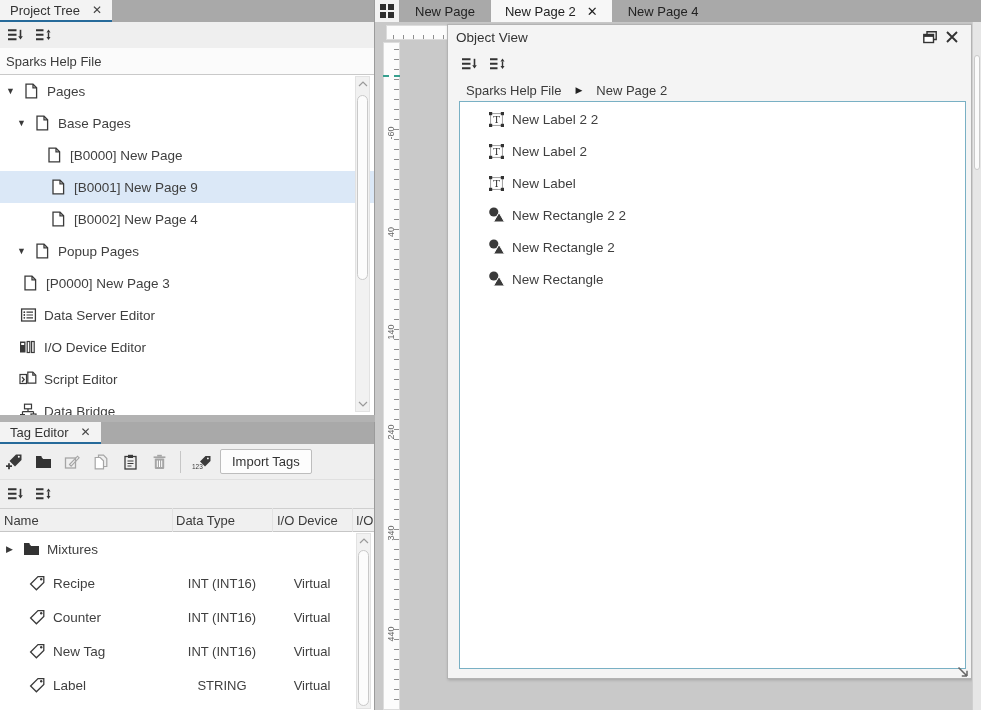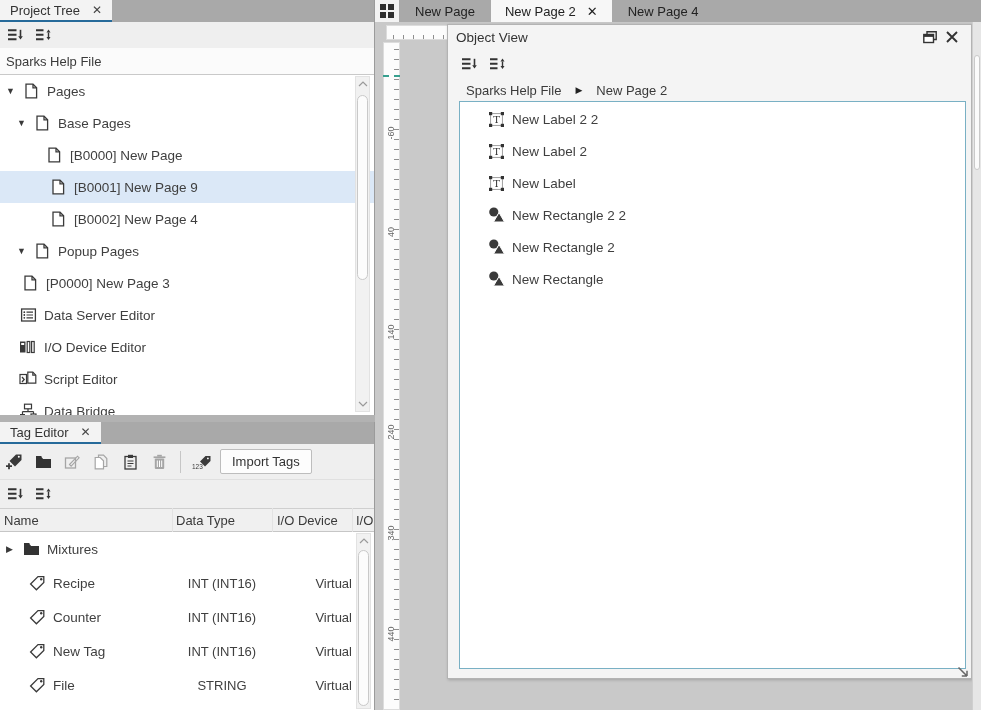--- a/index.html
+++ b/index.html
@@ -39,21 +39,21 @@
   #tag-panel { position:absolute; left:0; top:422px; width:375px; height:288px; background:#fff; border-right:1px solid #9b9b9b; overflow:hidden; }
   #tag-toolbar { position:absolute; left:0; top:22px; right:0; height:36px; background:#efefef; border-bottom:1px solid #e0e0e0; display:flex; align-items:center; gap:7px; padding-left:3px; }
   .tsep { width:1px; height:22px; background:#c6c6c6; margin:0 3px; }
   #import-btn { font-size:13px; color:#333; background:#fdfdfd; border:1px solid #bdbdbd; border-radius:2px; padding:4px 11px; }
   #tag-sortrow { position:absolute; left:0; top:58px; right:0; height:28px; background:#efefef; display:flex; align-items:center; gap:6px; padding-left:4px; }
   #tag-header { position:absolute; left:0; top:86px; right:0; height:24px; background:#f0f0f0; border-top:1px solid #cfcfcf; border-bottom:1px solid #c6c6c6; font-size:13px; color:#3a3a3a; }
   #tag-header span { position:absolute; top:4px; }
   #tag-body { position:absolute; left:0; top:110px; right:0; bottom:0; background:#fff; overflow:hidden; }
   .tag-row { position:relative; height:34px; display:flex; align-items:center; font-size:13.5px; color:#3f3f3f; }
   .tag-row .cell-dt { position:absolute; left:172px; width:100px; text-align:center; font-size:13px; }
-  .tag-row .cell-io { position:absolute; left:272px; width:80px; text-align:right; font-size:13px; }
+  .tag-row .cell-io { position:absolute; left:272px; width:80px; text-align:center; font-size:13px; }
   .colline { position:absolute; top:86px; bottom:0; width:1px; background:#e3e3e3; }
 
   
   #main-tabbar { position:absolute; left:375px; top:0; right:0; height:22px; background:#a9a9a9; display:flex; align-items:stretch; }
   #grid-btn { width:24px; background:#f3f3f3; display:flex; align-items:center; justify-content:center; margin-right:2px; }
   .mtab { display:flex; align-items:center; gap:11px; padding:0 14px; font-size:13px; color:#222; white-space:nowrap; }
   .mtab.active { background:#f7f7f7; }
   .mtab + .mtab { margin-left:2px; }
 
   
@@ -370,21 +370,21 @@
           <span class="cell-dt">INT (INT16)</span>
           <span class="cell-io">Virtual</span>
         </div>
         <div class="tag-row" style="padding-left: 27px;">
           <span class="icon tree-ic">
             <svg width="17" height="16" viewBox="0 0 17 16">
               <path d="M1.6 9 L9 1.6 h5.8 v5.8 L7.4 14.8z" fill="#fff" stroke="#3a3a3a" stroke-width="1.3"></path>
               <circle cx="12.2" cy="4.2" r="1.2" fill="#3a3a3a"></circle>
             </svg>
           </span>
-          <span>File</span>
+          <span>Label</span>
           <span class="cell-dt">STRING</span>
           <span class="cell-io">Virtual</span>
         </div>
       </div>
     <div class="sb" id="tag-sb" style="right:3px; top:111px; bottom:1px;">
       <span class="chev up">
           <svg width="10" height="6" viewBox="0 0 10 6">
             <path d="M1 5 L5 1 L9 5" fill="none" stroke="#9a9a9a" stroke-width="1.2"></path>
           </svg>
         </span>

